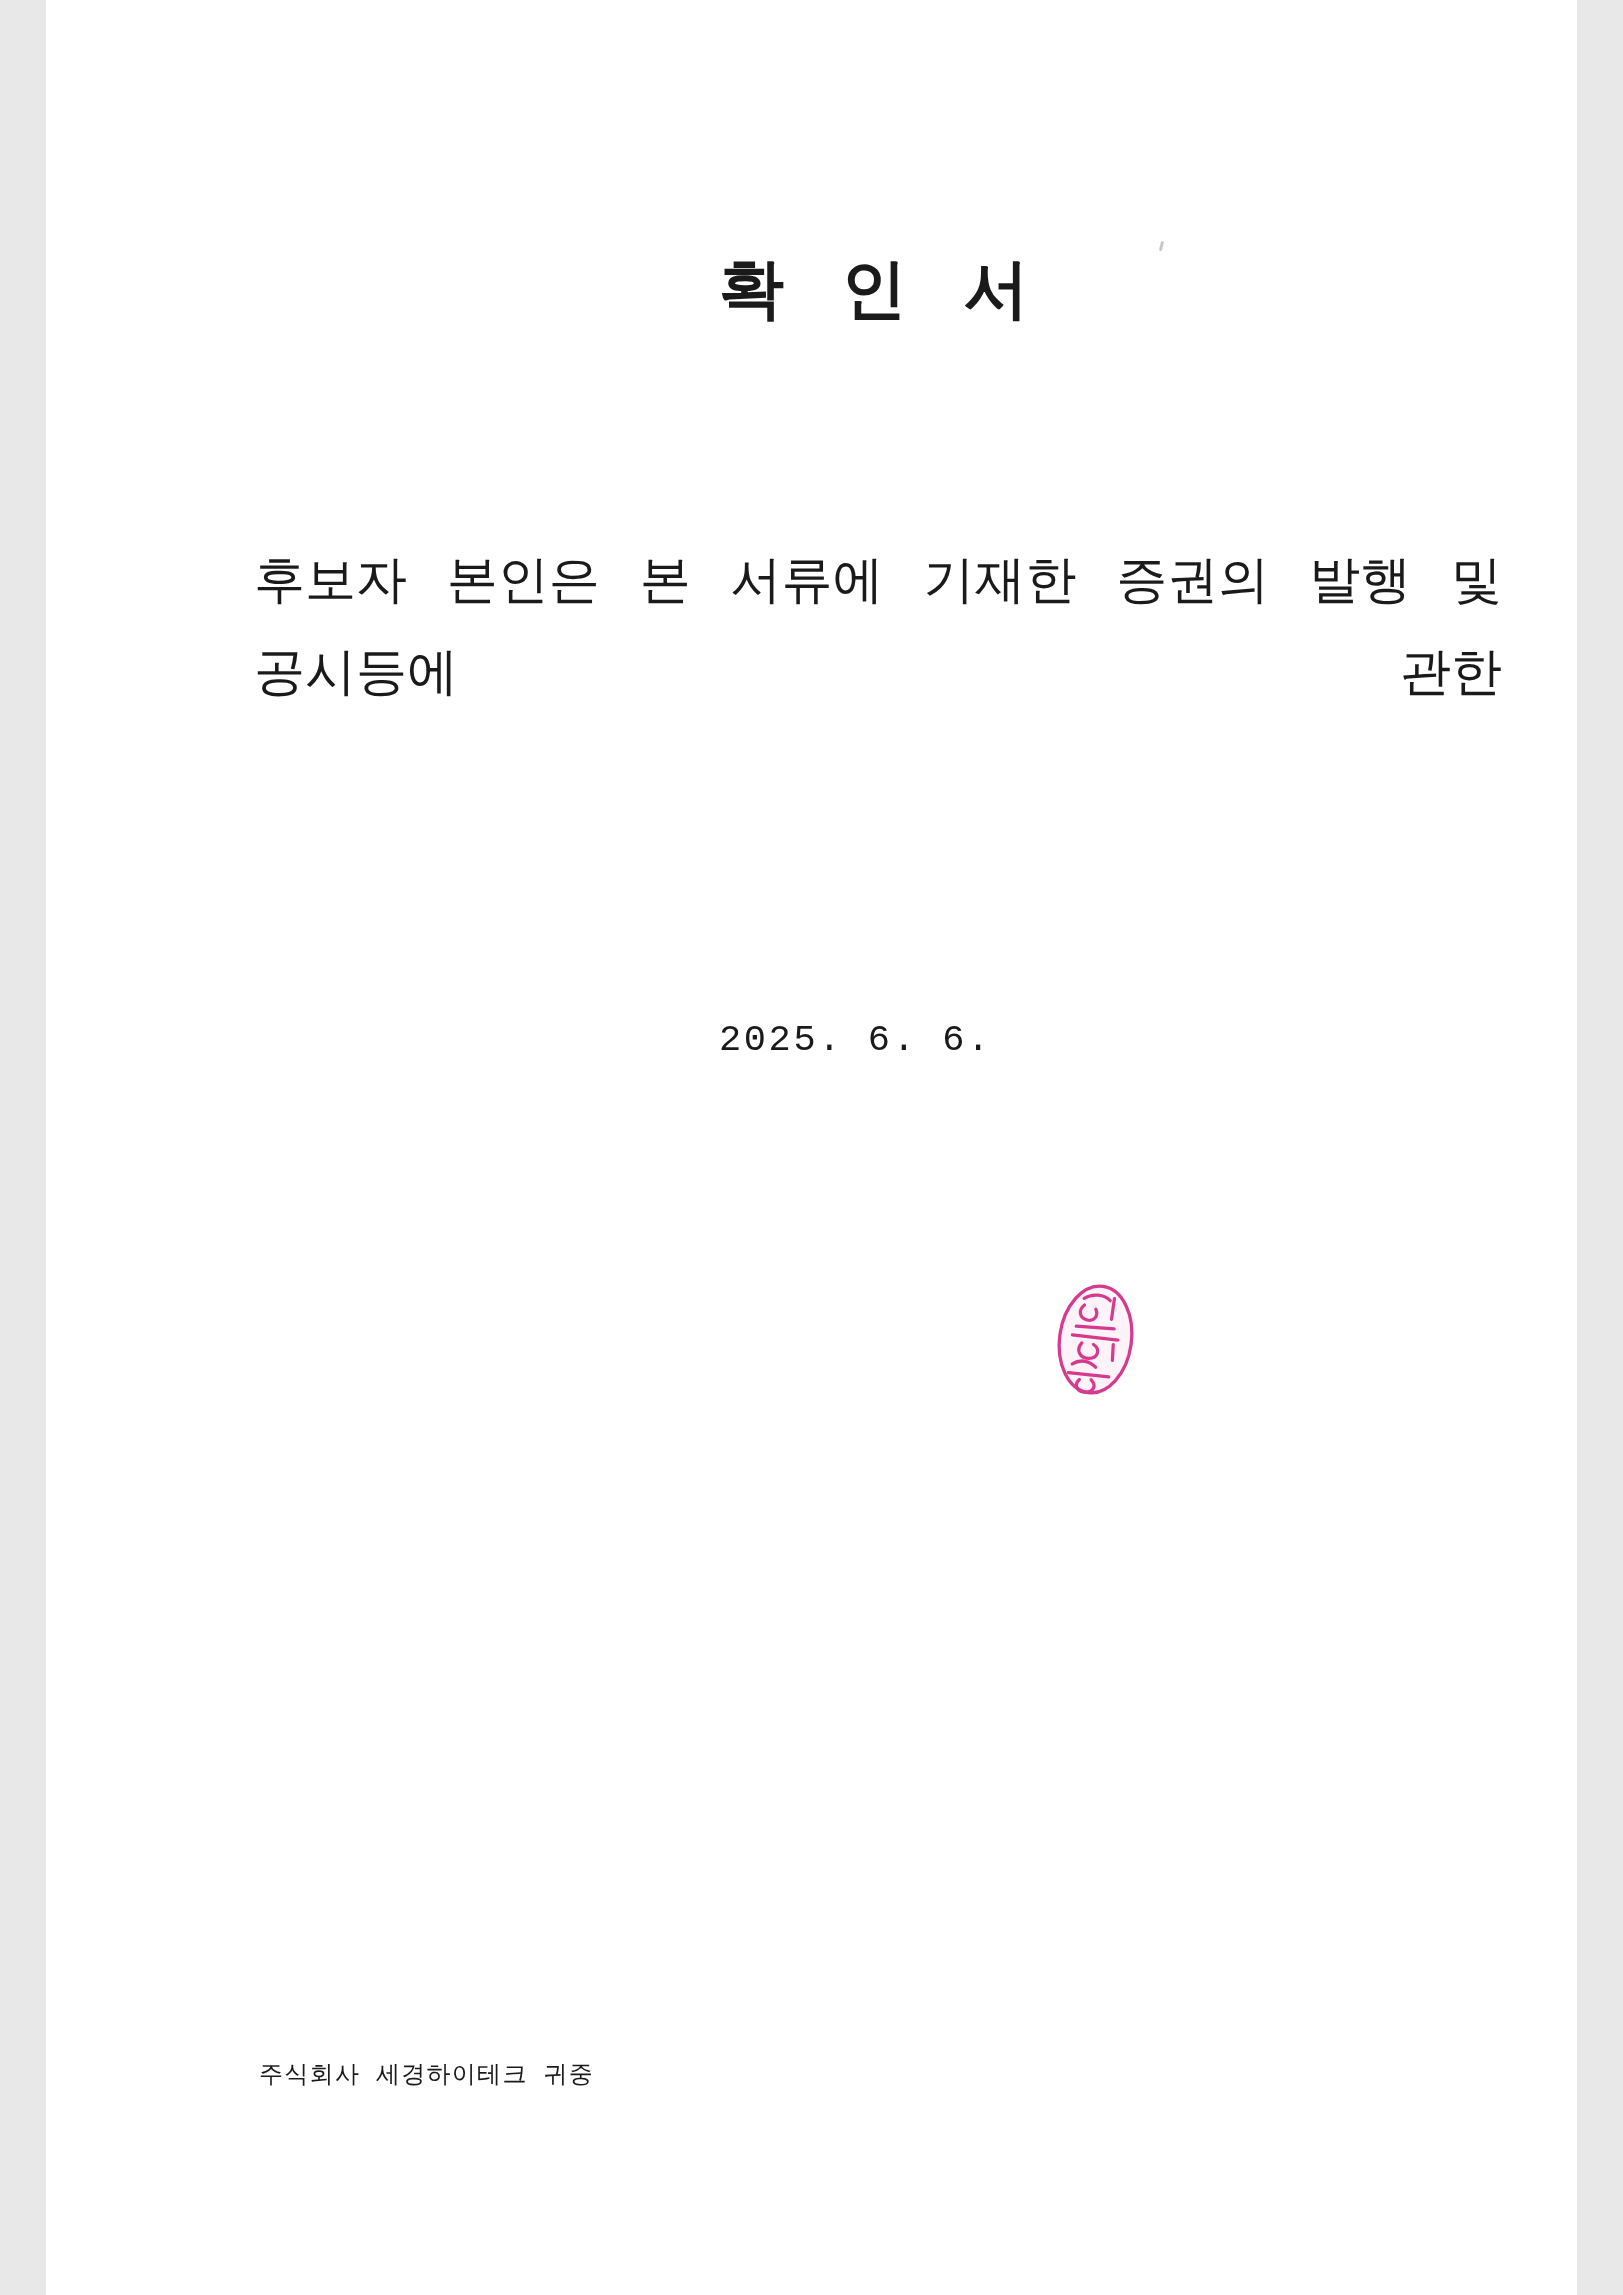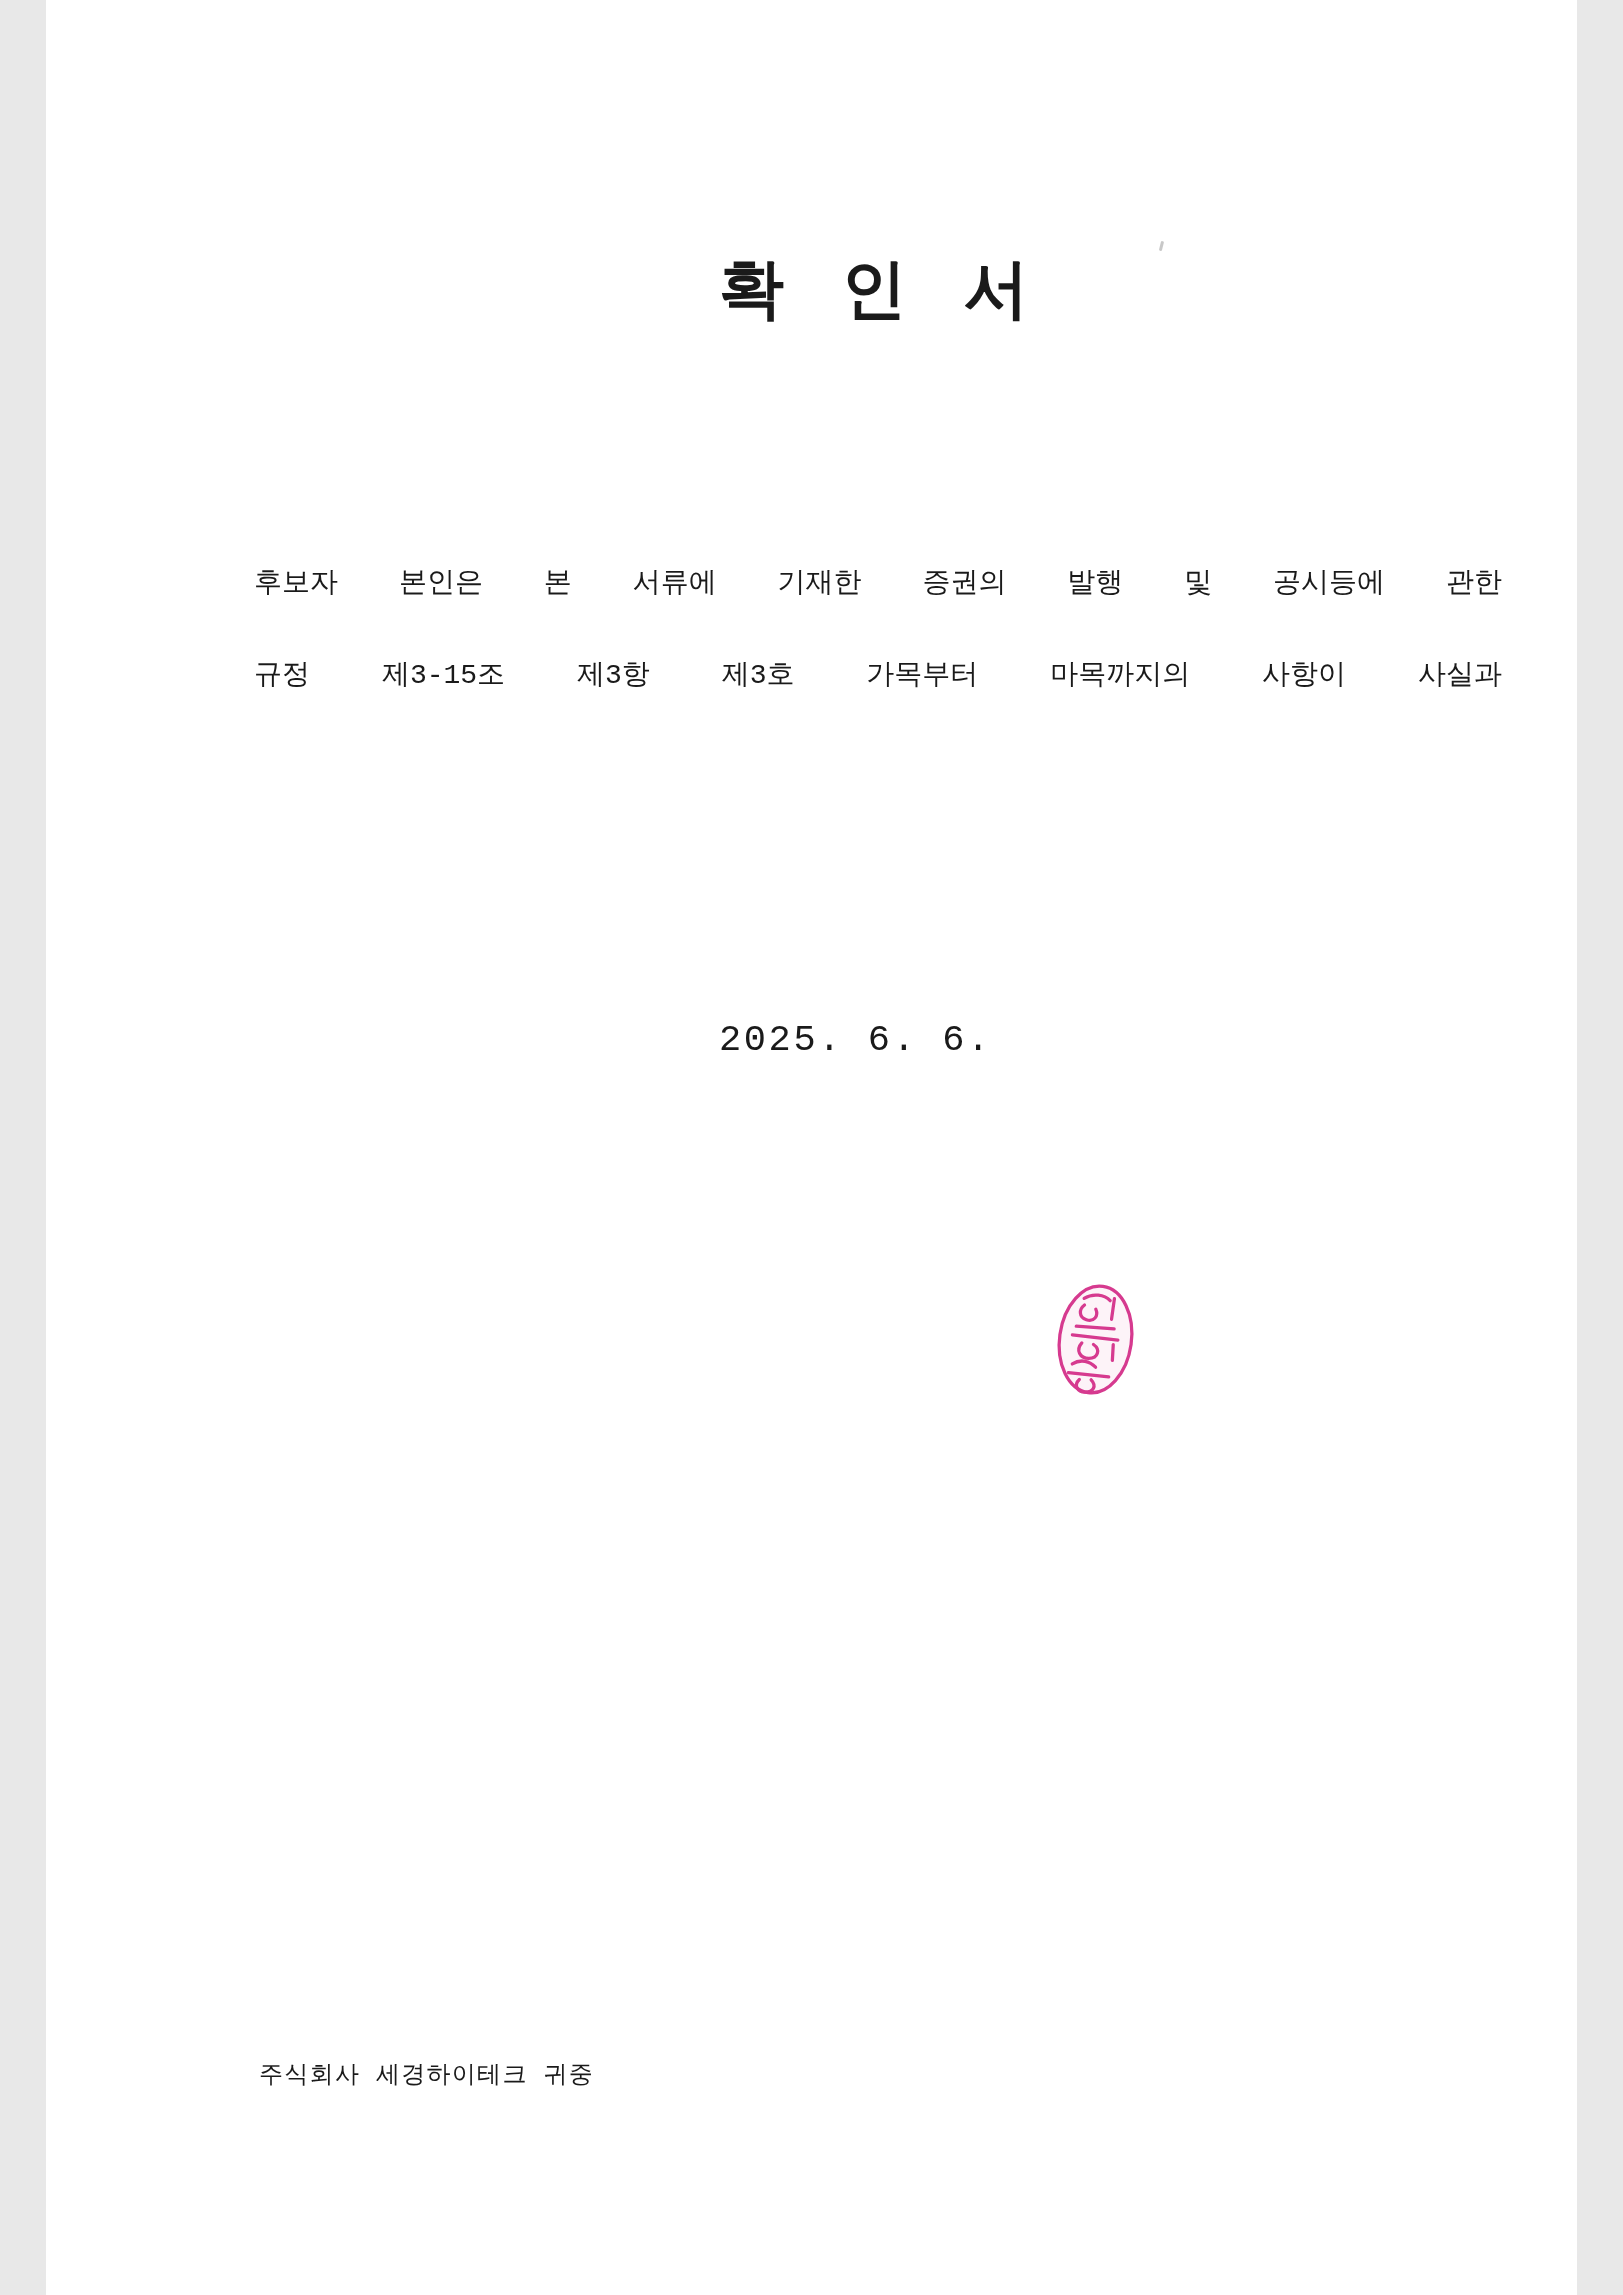--- a/index.html
+++ b/index.html
@@ -41,21 +41,21 @@
     opacity: 0.55;
     transform: rotate(14deg);
     border-radius: 1.3px;
   }
 
   .body-text {
     position: absolute;
     left: 208px;
     top: 538px;
     width: 1248px;
-    font-size: 28px;
+    font-size: 51px;
     line-height: 92px;
     font-weight: 500;
   }
   .body-line.just {
     text-align: justify;
     text-align-last: justify;
   }
 
   .date-line {
     position: absolute;
@@ -120,21 +120,20 @@
 <body>
 
 <div class="page" style="--seal: #d63a8f;">
 
   <h1 class="doc-title">확 인 서</h1>
 
   <div class="scan-speck"></div>
 
   <div class="body-text">
     <div class="body-line just">후보자 본인은 본 서류에 기재한 증권의 발행 및 공시등에 관한</div>
-    <div class="body-line just">규정 제3-15조 제3항 제3호 가목부터 마목까지의 사항이 사실과</div>
   </div>
 
   <div class="date-line">2025. 6. 6.</div>
 
 
   <svg class="seal" viewBox="0 0 124 176" role="img" aria-label="김동환">
     <ellipse class="seal-bg" cx="62" cy="88" rx="54" ry="81"></ellipse>
     <ellipse class="seal-ink" cx="62" cy="88" rx="55" ry="82" stroke-width="5"></ellipse>
 
     <path class="seal-ink" stroke-width="5" d="M36 28 C48 18, 66 18, 76 26"></path>

